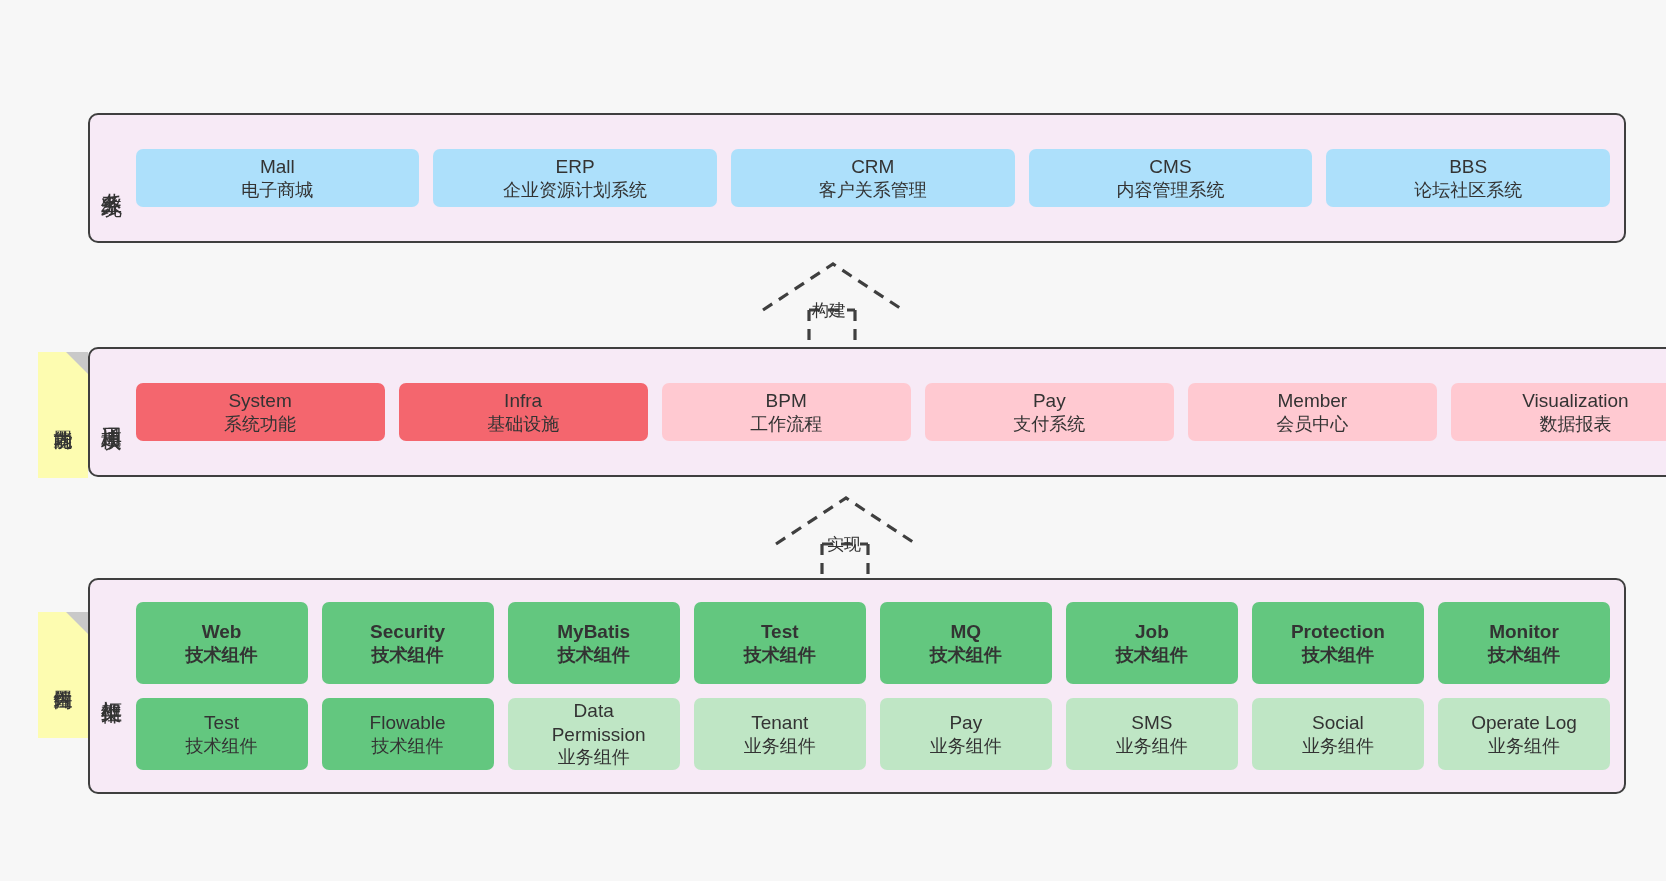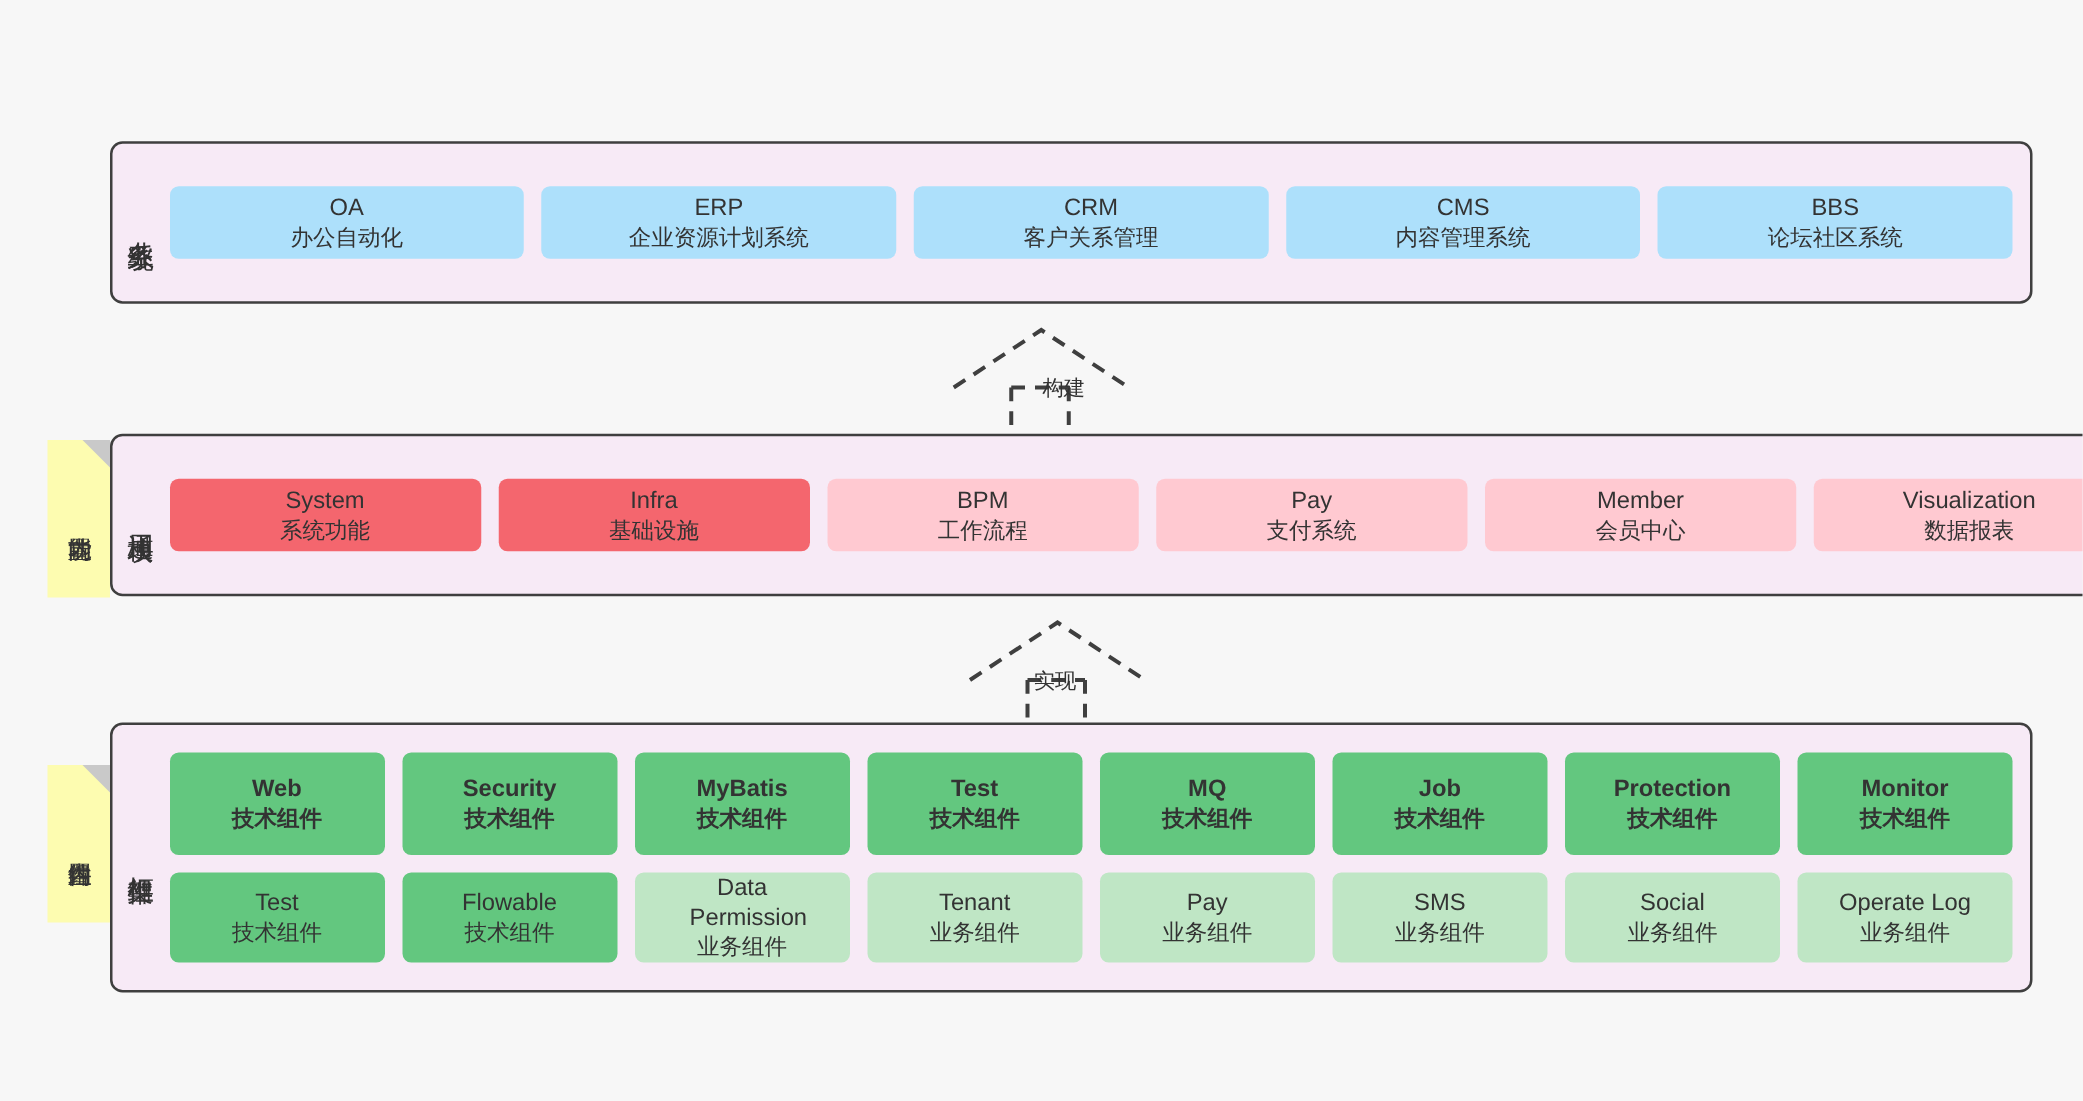--- a/index.html
+++ b/index.html
@@ -135,22 +135,22 @@
   }
 </style>
 </head>
 <body>
 
 <div class="layer" id="layer-business" style="left:88px; top:113px; width:1538px; height:130px;">
   <div class="layer-caption">业务系统</div>
   <div class="layer-body">
     <div class="row">
       <div class="card blue">
-        <span class="t-en">OA</span>
-        <span class="t-cn">办公自动化</span>
+        <span class="t-en">Mall</span>
+        <span class="t-cn">电子商城</span>
       </div>
       <div class="card blue">
         <span class="t-en">ERP</span>
         <span class="t-cn">企业资源计划系统</span>
       </div>
       <div class="card blue">
         <span class="t-en">CRM</span>
         <span class="t-cn">客户关系管理</span>
       </div>
       <div class="card blue">
@@ -167,21 +167,21 @@
 
 <div class="uml-arrow" id="arrow-build" style="left:755px; top:258px; width:155px; height:90px;">
   <svg width="155" height="90" viewBox="0 0 155 90">
 
     <path d="M 8 52 L 78 6 L 148 52" fill="none" stroke="#3f3f3f" stroke-width="3.2" stroke-dasharray="11,8" stroke-linejoin="miter"></path>
 
     <path d="M 54 52 L 100 52" fill="none" stroke="#3f3f3f" stroke-width="3.2" stroke-dasharray="11,8"></path>
     <path d="M 54 52 L 54 88" fill="none" stroke="#3f3f3f" stroke-width="3.2" stroke-dasharray="11,8"></path>
     <path d="M 100 52 L 100 88" fill="none" stroke="#3f3f3f" stroke-width="3.2" stroke-dasharray="11,8"></path>
   </svg>
-  <span class="arrow-label" style="left:57px; top:41px;margin-left:22px;">构建</span>
+  <span class="arrow-label" style="left:57px; top:41px;">构建</span>
 </div>
 
 <div class="sticky" id="sticky-builtin-function" style="left:38px; top:352px; width:50px; height:126px;">
   <span class="fold"></span>
   <span class="sticky-text">内置功能</span>
 </div>
 
 <div class="layer" id="layer-common" style="left:88px; top:347px; width:1628px; height:130px;">
   <div class="layer-caption">通用模块</div>
   <div class="layer-body">

